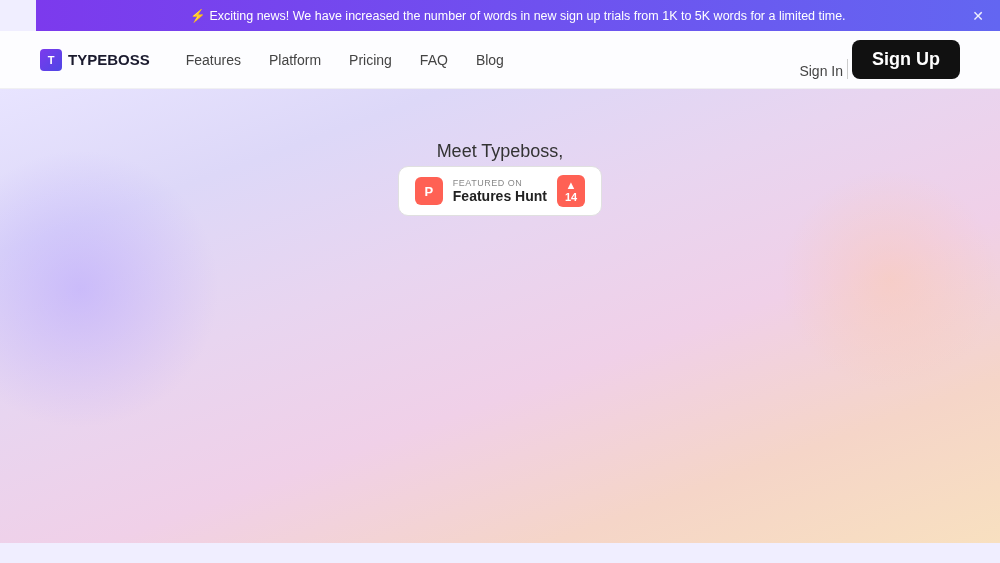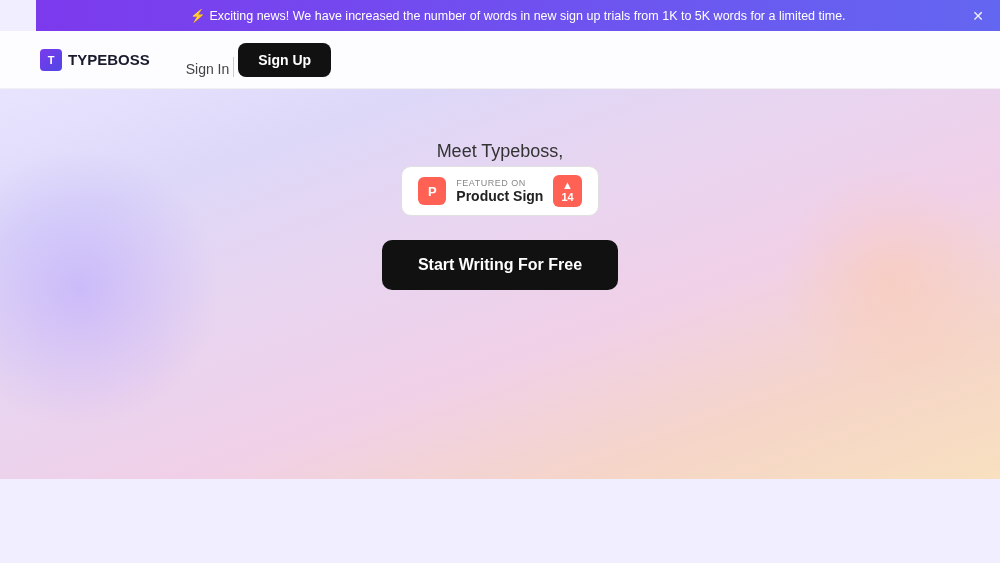--- a/index.html
+++ b/index.html
@@ -92,32 +92,32 @@
       width: 1px;
       height: 20px;
       background: #ccc;
     }
     #signup-btn {
       background: #111;
       color: white;
       border: none;
       padding: 9px 20px;
       border-radius: 8px;
-      font-size: 14px;
+      font-size: 18px;
       font-weight: 600;
       cursor: pointer;
     }
 
     
     #hero {
       background: linear-gradient(160deg, #e8e4ff 0%, #ddd8f8 20%, #e8d5f0 40%, #f0d0e8 60%, #f5d5c8 80%, #f8e0c0 100%);
       padding: 52px 40px 0;
       text-align: center;
       position: relative;
-      height: 390px;
+      height: 454px;
       overflow: hidden;
     }
 
     
     #hero::before {
       content: '';
       position: absolute;
       left: -60px;
       top: 60px;
       width: 280px;
@@ -235,38 +235,44 @@
 <div id="announcement-banner">
   <span>⚡ Exciting news! We have increased the number of words in new sign up trials from 1K to 5K words for a limited time.</span>
   <span id="banner-close">✕</span>
 </div>
 
 <nav id="navbar">
   <a id="logo" href="#">
     <div id="logo-icon">T</div>
     <span>TYPEBOSS</span>
   </a>
+  <div id="nav-links">
+    <a class="nav-link">Features</a>
+    <a class="nav-link">Platform</a>
+    <a class="nav-link">Pricing</a>
+    <a class="nav-link">FAQ</a>
+    <a class="nav-link">Blog</a>
+  </div>
   <div id="nav-auth">
     <button id="signin-btn">Sign In</button>
     <div id="divider-line"></div>
     <button id="signup-btn">Sign Up</button>
   </div>
 </nav>
 
 <section id="hero">
   <p id="hero-subtitle">Meet Typeboss,</p>
 
   
   <div id="ph-badge">
     <div id="ph-logo">P</div>
     <div id="ph-text">
       <div id="ph-featured">FEATURED ON</div>
-      <div id="ph-name">Product Sign</div>
+      <div id="ph-name">Features Hunt</div>
     </div>
     <div id="ph-votes">▲<br>14</div>
   </div>
 
-  <button id="cta-btn">Start Writing For Free</button>
   
 
   
   
 </section>
 
 </body></html>

